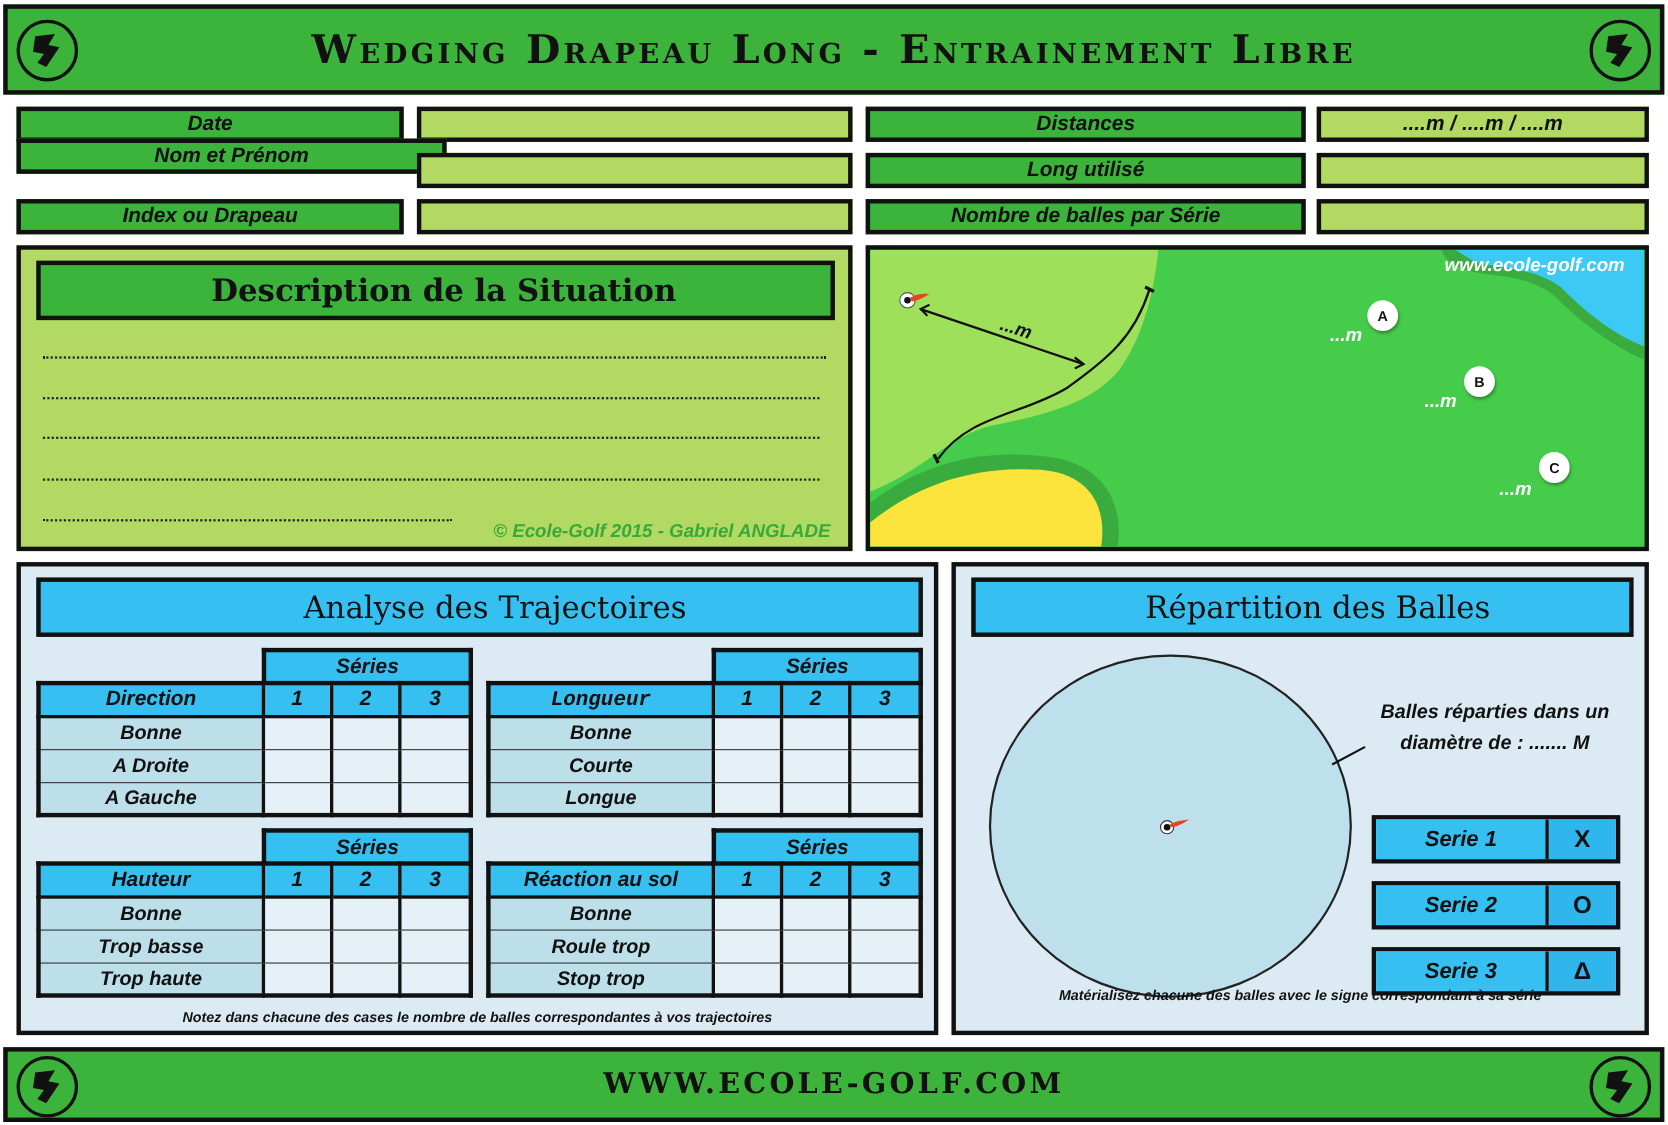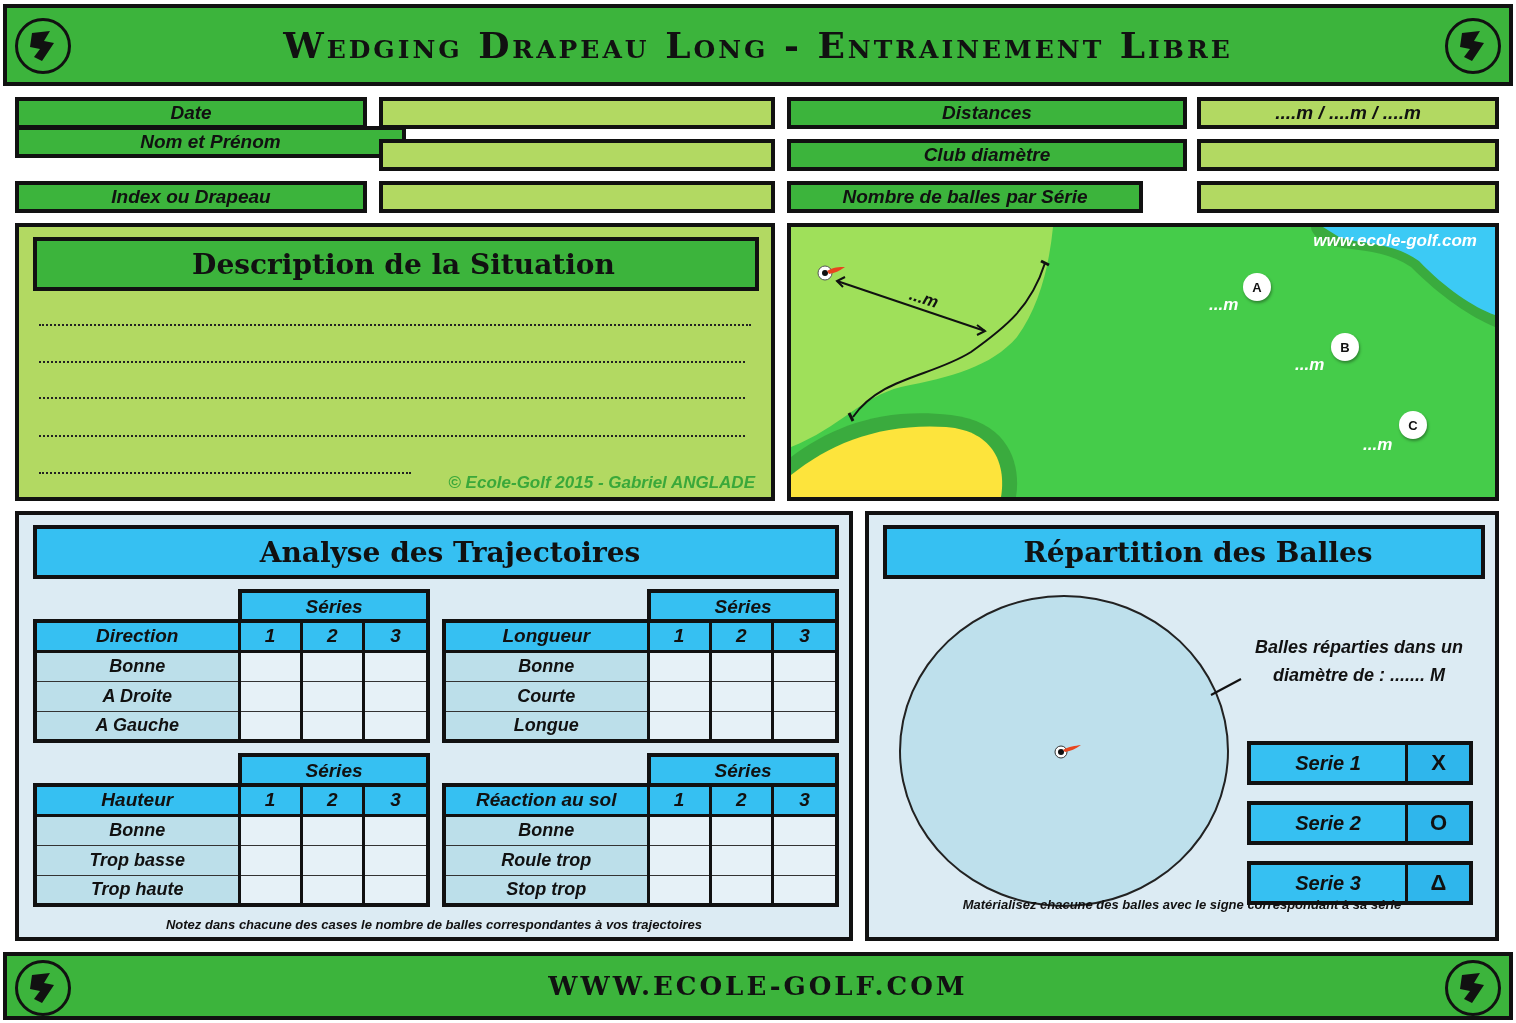--- a/index.html
+++ b/index.html
@@ -74,21 +74,21 @@
   .dist-label { position: absolute; font-style: italic; font-weight: bold; font-size: 17px; color: #fff; }
   .dist-label.dark { color: #111; }
 
   .analyse-panel {
     position: absolute; left: 15px; top: 511px; width: 838px; height: 430px;
     background: #dcebf3; border: 4px solid #111;
   }
   .section-title {
     position: absolute; background: #36c0f2; border: 4px solid #111;
     display: flex; align-items: center; justify-content: center;
-    font-family: "DejaVu Serif", serif; font-weight: 700; font-size: 28px; color: #111; padding-left: 28px;
+    font-family: "DejaVu Serif", serif; font-weight: 400; font-size: 28px; color: #111; padding-left: 28px;
   }
   .series-head {
     position: absolute; background: #36c0f2; border: 4px solid #111; border-bottom: none;
     display: flex; align-items: center; justify-content: center;
     font-weight: bold; font-style: italic; font-size: 19px; color: #111;
   }
   table.grid { position: absolute; border-collapse: collapse; border: 4px solid #111; }
   table.grid td, table.grid th {
     border: 3px solid #111; height: 30px; text-align: center;
     font-weight: bold; font-style: italic; font-size: 19px; color: #111;
@@ -142,23 +142,23 @@
 <div>
   <div class="info-label" style="left:15px;top:97px;width:352px;">Date</div>
   <div class="info-value" style="left:379px;top:97px;width:396px;"></div>
   <div class="info-label" style="left:15px;top:126px;width:391px;">Nom et Prénom</div>
   <div class="info-value" style="left:379px;top:139px;width:396px;"></div>
   <div class="info-label" style="left:15px;top:181px;width:352px;">Index ou Drapeau</div>
   <div class="info-value" style="left:379px;top:181px;width:396px;"></div>
 
   <div class="info-label" style="left:787px;top:97px;width:400px;">Distances</div>
   <div class="info-value" style="left:1197px;top:97px;width:302px;">....m / ....m / ....m</div>
-  <div class="info-label" style="left:787px;top:139px;width:400px;">Club diamètre</div>
+  <div class="info-label" style="left:787px;top:139px;width:400px;">Long utilisé</div>
   <div class="info-value" style="left:1197px;top:139px;width:302px;"></div>
-  <div class="info-label" style="left:787px;top:181px;width:356px;">Nombre de balles par Série</div>
+  <div class="info-label" style="left:787px;top:181px;width:400px;">Nombre de balles par Série</div>
   <div class="info-value" style="left:1197px;top:181px;width:302px;"></div>
 </div>
 
 <div class="desc-panel">
   <div class="desc-title">Description de la Situation</div>
   <div class="dot-line" style="top:97px;width:712px;"></div>
   <div class="dot-line" style="top:134px;width:706px;"></div>
   <div class="dot-line" style="top:170px;width:706px;"></div>
   <div class="dot-line" style="top:208px;width:706px;"></div>
   <div class="dot-line" style="top:245px;width:372px;"></div>
@@ -229,21 +229,21 @@
           <td class="cell"></td>
           <td class="cell"></td>
         </tr>
   </tbody>
     </table>
 
   <div class="series-head" style="left:628px;top:74px;width:192px;height:32px;">Séries</div>
   <table class="grid" style="left:423px;top:104px;width:397px;">
     <tbody>
         <tr>
-          <th style="width:204px;">Longueur</th>
+          <th style="width:204px;font-family:Liberation Mono, monospace;">Longueur</th>
         <th>1</th>
         <th>2</th>
         <th>3</th>
         </tr>
     <tr class="body">
           <td class="rowlabel">Bonne</td>
           <td class="cell"></td>
           <td class="cell"></td>
           <td class="cell"></td>
         </tr>

